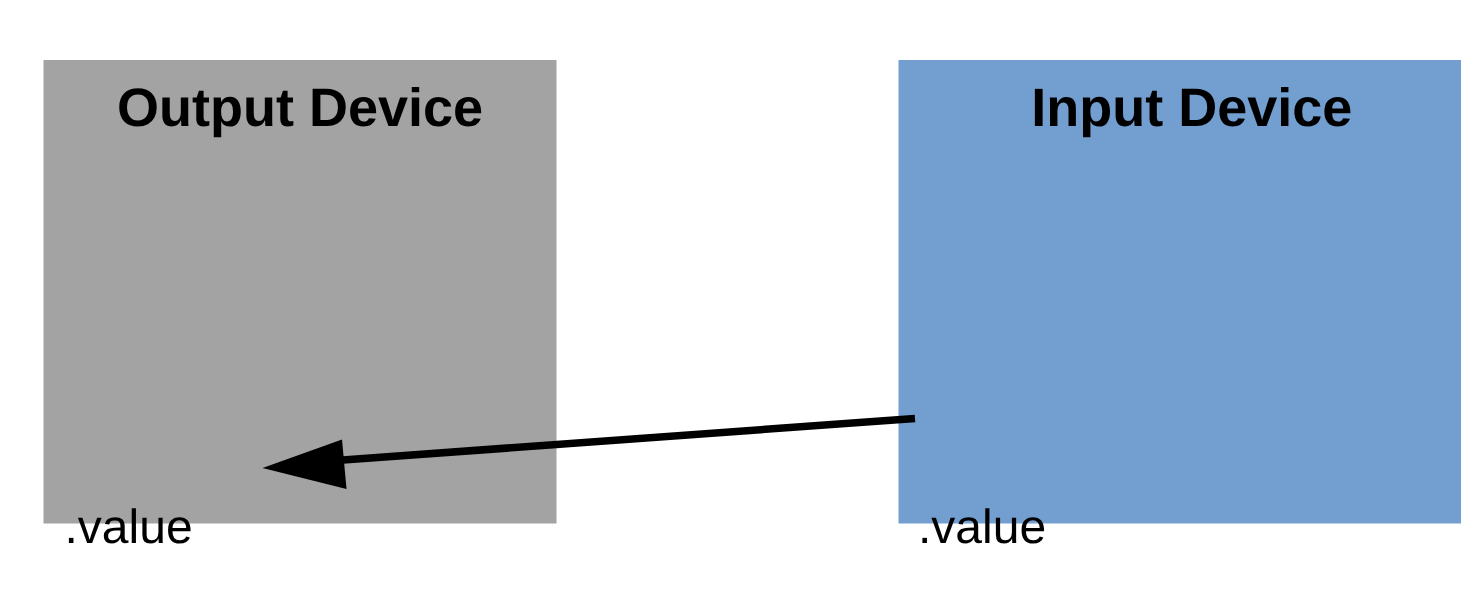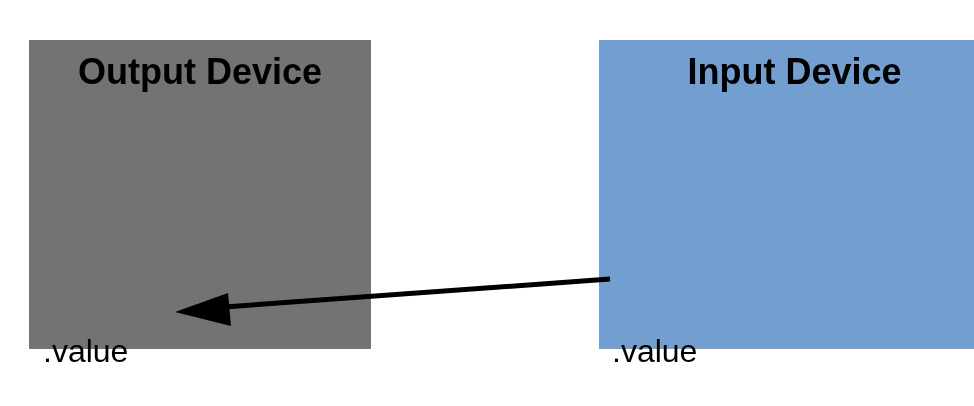--- a/index.html
+++ b/index.html
@@ -51,21 +51,21 @@
     width: 974px;
     height: 406px;
     pointer-events: none;
   }
 </style>
 </head>
 <body>
 
 <div class="canvas">
 
-  <div class="device-box left" style="background-color: #737373;">
+  <div class="device-box left" style="background-color: #a3a3a3;">
     <div class="box-title">Output Device</div>
     <div class="prop-list">
       <span class="prop-line">.value</span>
       
       
     </div>
   </div>
 
   <div class="device-box right" style="background-color: rgb(114, 159, 207);">
     <div class="box-title">Input Device</div>

